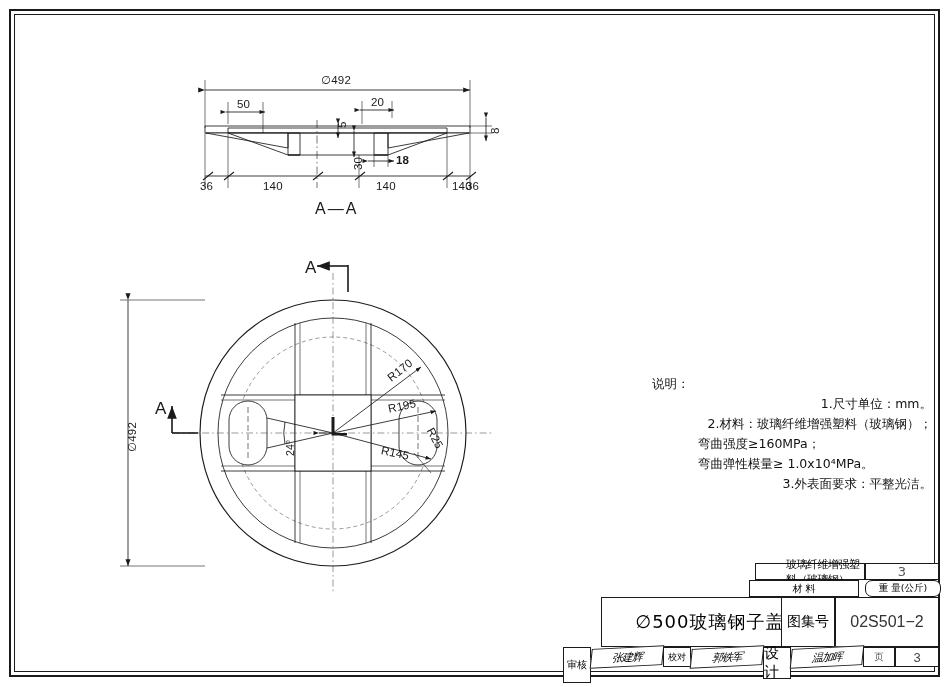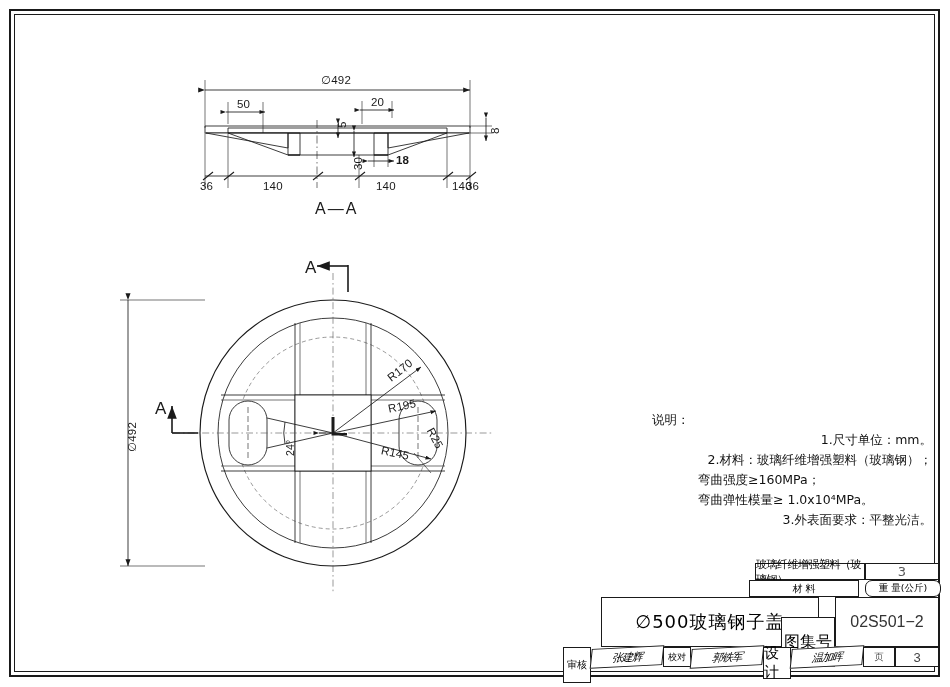--- a/index.html
+++ b/index.html
@@ -25,21 +25,21 @@
 
   
   .t{position:absolute;white-space:nowrap;font-size:11px;line-height:1.1;
      color:#1a1a1a;font-family:"Liberation Sans","DejaVu Sans",sans-serif;}
   .dim{font-size:11.5px;letter-spacing:0.2px;}
   .dimv{transform-origin:0 0;}
   .big{font-size:16px;letter-spacing:2px;}
   .cn{font-family:"DejaVu Sans","Liberation Sans",sans-serif;}
 
   
-  #notes{position:absolute;left:652px;top:374px;width:280px;margin-top:36px;}
+  #notes{position:absolute;left:652px;top:374px;width:280px;}
   #notes div{font-size:12.5px;line-height:20px;white-space:nowrap;color:#111;}
   .ind1{padding-left:0px;text-align:right;}
   .ind2{padding-left:46px;}
 
   
   #tb{position:absolute;left:563px;top:563px;width:376px;height:104px;}
   #tb .cell{position:absolute;box-sizing:border-box;border:1px solid #1a1a1a;
             display:flex;align-items:center;justify-content:center;
             font-size:11px;background:#fff;}
   #tb .b2{border-width:1.5px;margin-left:38px;}
@@ -219,28 +219,28 @@
     <div class="cn">说明：</div>
     <div class="cn ind1">1.尺寸单位：mm。</div>
     <div class="cn ind1">2.材料：玻璃纤维增强塑料（玻璃钢）；</div>
     <div class="cn ind2">弯曲强度≥160MPa；</div>
     <div class="cn ind2">弯曲弹性模量≥ 1.0x10⁴MPa。</div>
     <div class="cn ind1">3.外表面要求：平整光洁。</div>
   </div>
 
   <div id="tb">
 
-    <div class="cell tiny cn" style="left:192px;top:0px;width:110px;height:17px;">玻璃纤维增强塑料（玻璃钢）</div>
+    <div class="cell tiny cn" style="left:192px;top:0px;width:110px;height:17px;padding-left:30px;">玻璃纤维增强塑料（玻璃钢）</div>
     <div class="cell cn" style="left:302px;top:0px;width:74px;height:17px;font-size:13px;color:#555;">3</div>
     <div class="cell cn" style="left:186px;top:17px;width:110px;height:17px;font-size:10px;">材                料</div>
     <div class="cell cn" style="left:302px;top:17px;width:76px;height:17px;font-size:9.5px;border-radius:7px;">重    量(公斤)</div>
 
     <div class="cell b2 cn" style="left:0px;top:34px;width:218px;height:50px;font-size:18px;letter-spacing:1px;">∅500玻璃钢子盖</div>
 
-    <div class="cell cn" style="left:218px;top:34px;width:54px;height:50px;font-size:16px;margin-top:20px;">图集号</div>
+    <div class="cell cn" style="left:218px;top:34px;width:54px;height:50px;font-size:14px;">图集号</div>
     <div class="cell" style="left:272px;top:34px;width:104px;height:50px;font-size:16px;color:#333;">02S501−2</div>
 
     <div class="cell cn" style="left:0px;top:84px;width:28px;height:36px;font-size:10px;">审核</div>
     <div class="cell sig" style="left:28px;top:84px;width:72px;height:20px;">张建辉</div>
     <div class="cell cn" style="left:100px;top:84px;width:28px;height:20px;font-size:9px;">校对</div>
     <div class="cell sig" style="left:128px;top:84px;width:72px;height:20px;">郭铁军</div>
     <div class="cell cn" style="left:200px;top:84px;width:28px;height:32px;font-size:15px;">设计</div>
     <div class="cell sig" style="left:228px;top:84px;width:72px;height:20px;">温加晖</div>
     <div class="cell cn" style="left:300px;top:84px;width:32px;height:20px;font-size:9.5px;color:#555;">页</div>
     <div class="cell" style="left:332px;top:84px;width:44px;height:20px;font-size:13px;color:#444;">3</div>

